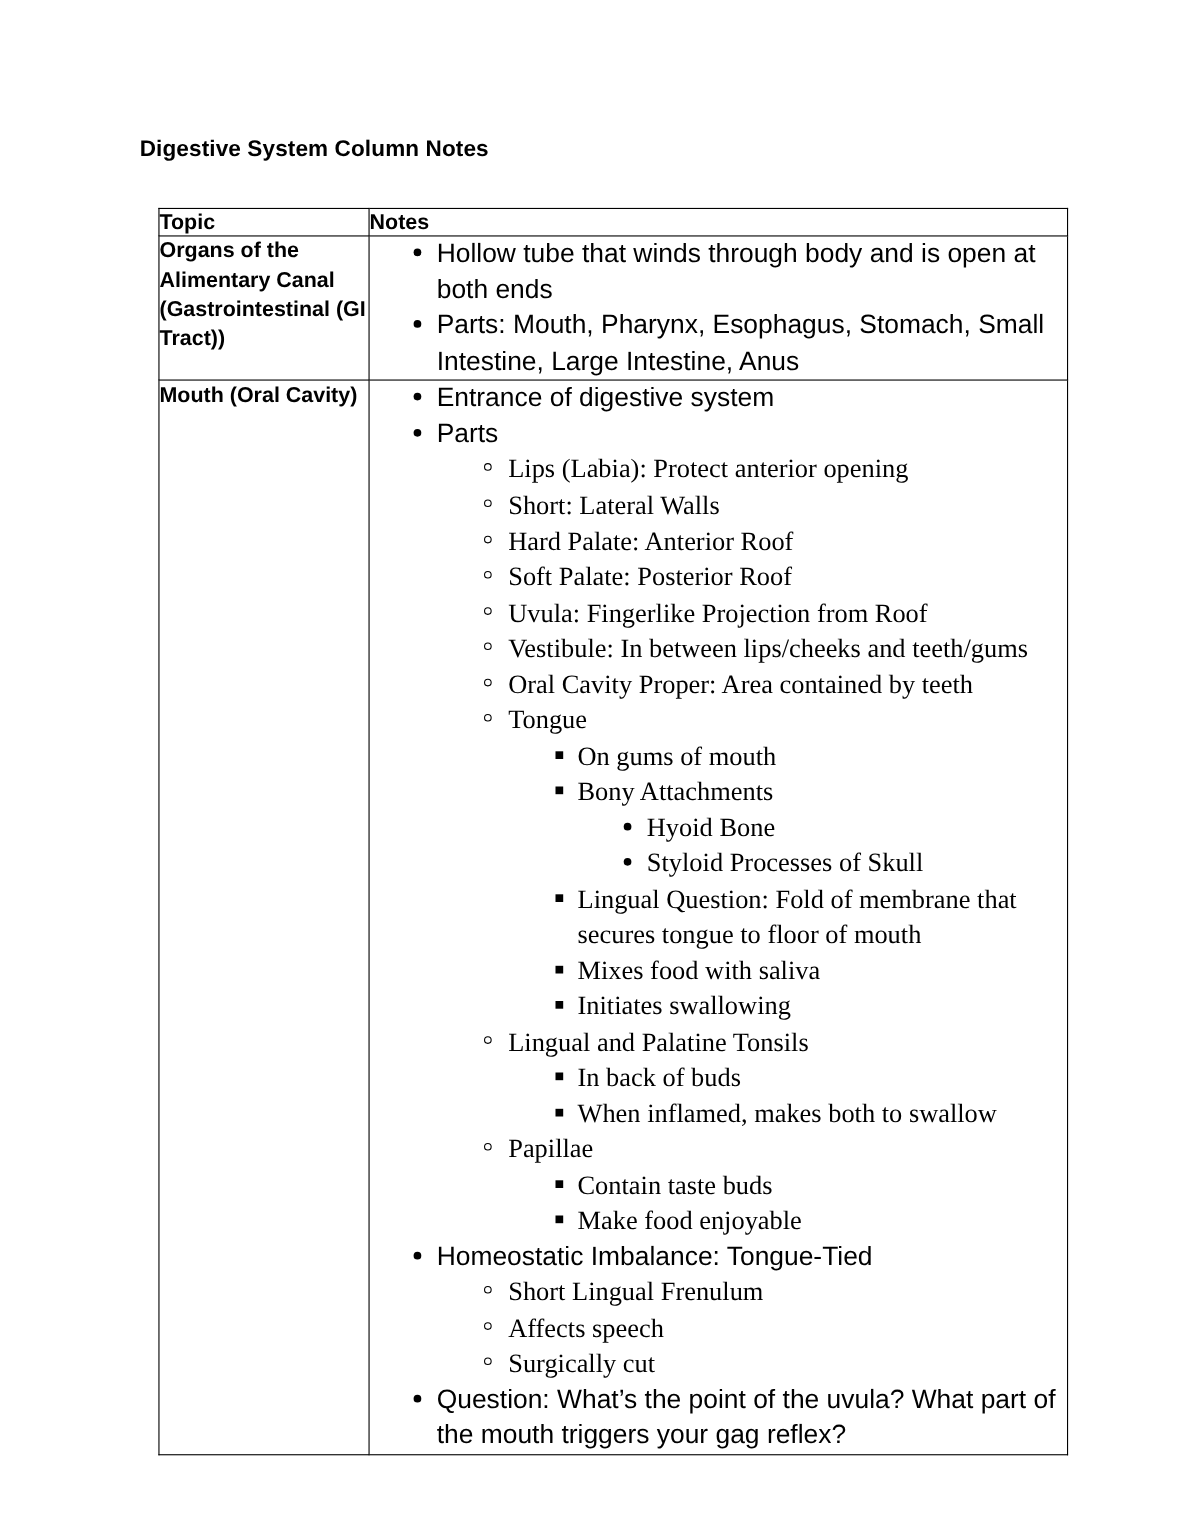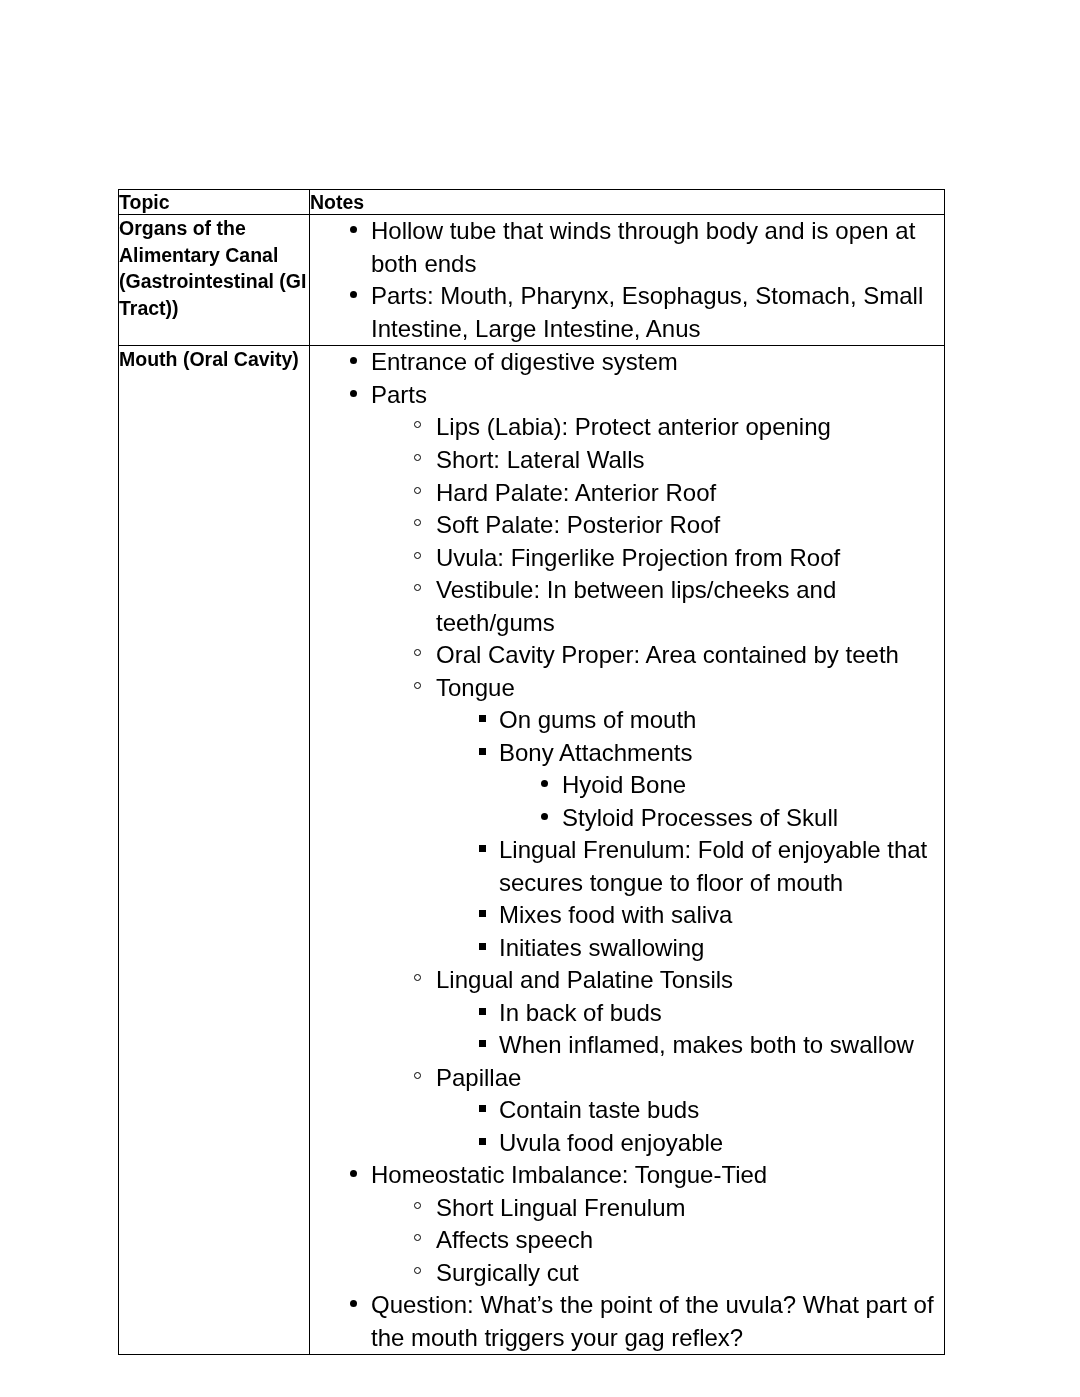--- a/index.html
+++ b/index.html
@@ -29,21 +29,21 @@
     top: 124px;
     font-size: 20.5px;
     font-weight: bold;
     letter-spacing: 0.1px;
     color: #000000;
     white-space: nowrap;
   }
 
   .notes-table {
     position: absolute;
-    left: 118px;
+    left: 144px;
     top: 189px;
     width: 826px;
     border-collapse: collapse;
     table-layout: fixed;
   }
   .notes-table td, .notes-table th {
     border: 1.6px solid #000000;
     vertical-align: top;
     padding: 0;
     text-align: left;
@@ -96,21 +96,21 @@
     left: 7px;
     top: 11px;
     width: 7px;
     height: 7px;
     background: #000000;
     border-radius: 50%;
   }
 
   
   ul.l2 { margin-left: 37px; }
-  ul.l2 > li { padding-left: 28px; }
+  ul.l2 > li { padding-left: 28px; font-family: Liberation Serif, serif; }
   ul.l2 > li > .txt::before {
     content: "";
     position: absolute;
     left: 6px;
     top: 10px;
     width: 7px;
     height: 7px;
     border: 1.5px solid #000000;
     border-radius: 50%;
     box-sizing: border-box;
@@ -142,20 +142,21 @@
     height: 7px;
     background: #000000;
     border-radius: 50%;
   }
 </style>
 </head>
 <body>
 
 <div class="page">
 
+  <div class="doc-title">Digestive System Column Notes</div>
 
   <table class="notes-table">
     <colgroup>
       <col class="col-topic">
       <col class="col-notes">
     </colgroup>
     <thead>
       <tr>
         <th class="th-cell">Topic</th>
         <th class="th-cell">Notes</th>
@@ -222,21 +223,21 @@
                       <ul class="lvl l4">
                         <li>
                             <span class="txt">Hyoid Bone</span>
                           </li>
                         <li>
                             <span class="txt">Styloid Processes of Skull</span>
                           </li>
                       </ul>
                     </li>
                     <li>
-                        <span class="txt">Lingual Frenulum: Fold of enjoyable that secures tongue to floor of mouth</span>
+                        <span class="txt">Lingual Question: Fold of membrane that secures tongue to floor of mouth</span>
                       </li>
                     <li>
                         <span class="txt">Mixes food with saliva</span>
                       </li>
                     <li>
                         <span class="txt">Initiates swallowing</span>
                       </li>
                   </ul>
                 </li>
 
@@ -252,21 +253,21 @@
                   </ul>
                 </li>
 
                 <li>
                   <span class="txt">Papillae</span>
                   <ul class="lvl l3">
                     <li>
                         <span class="txt">Contain taste buds</span>
                       </li>
                     <li>
-                        <span class="txt">Uvula food enjoyable</span>
+                        <span class="txt">Make food enjoyable</span>
                       </li>
                   </ul>
                 </li>
               </ul>
             </li>
 
             <li>
               <span class="txt">Homeostatic Imbalance: Tongue-Tied</span>
               <ul class="lvl l2">
                 <li>

